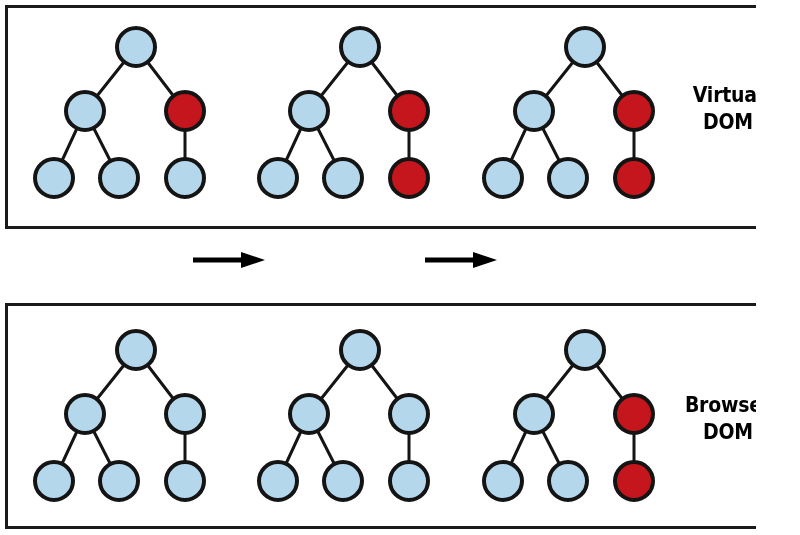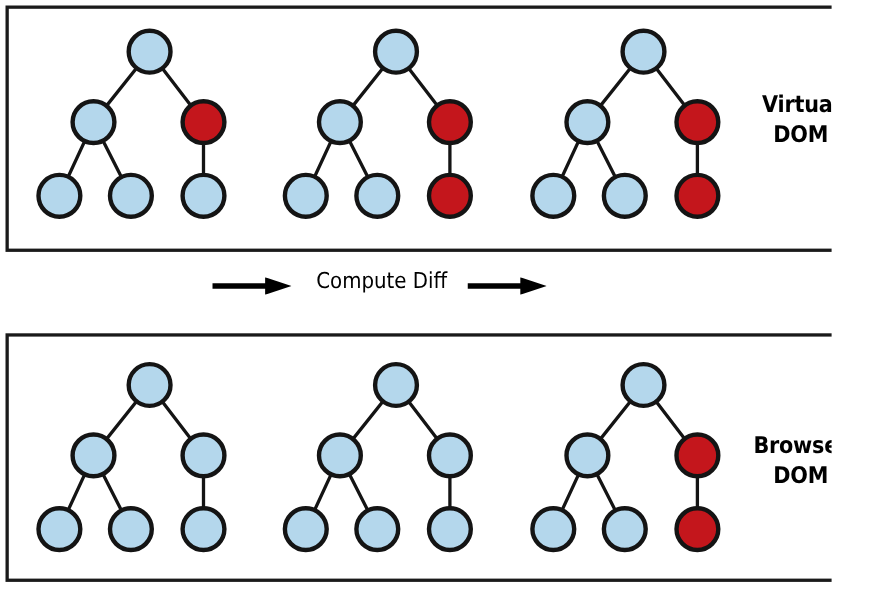--- a/index.html
+++ b/index.html
@@ -156,21 +156,20 @@
 DOM</div>
 
   <div id="process-strip">
 
 
     <svg class="process-arrow" id="arrow-1" viewBox="0 0 72 16" xmlns="http://www.w3.org/2000/svg">
       <line x1="0" y1="8" x2="52" y2="8" stroke="#000000" stroke-width="5"></line>
       <polygon points="48,0 72,8 48,16" fill="#000000"></polygon>
     </svg>
 
-    <div class="process-step" id="step-compute-diff">Compute Diff</div>
 
     <svg class="process-arrow" id="arrow-2" viewBox="0 0 72 16" xmlns="http://www.w3.org/2000/svg">
       <line x1="0" y1="8" x2="52" y2="8" stroke="#000000" stroke-width="5"></line>
       <polygon points="48,0 72,8 48,16" fill="#000000"></polygon>
     </svg>
 
   </div>
 
   <div class="panel" id="panel-browser-dom" style="left: 5px; top: 303px; width: 790px; height: 226px; border-color: rgb(26, 26, 26);"></div>
 

